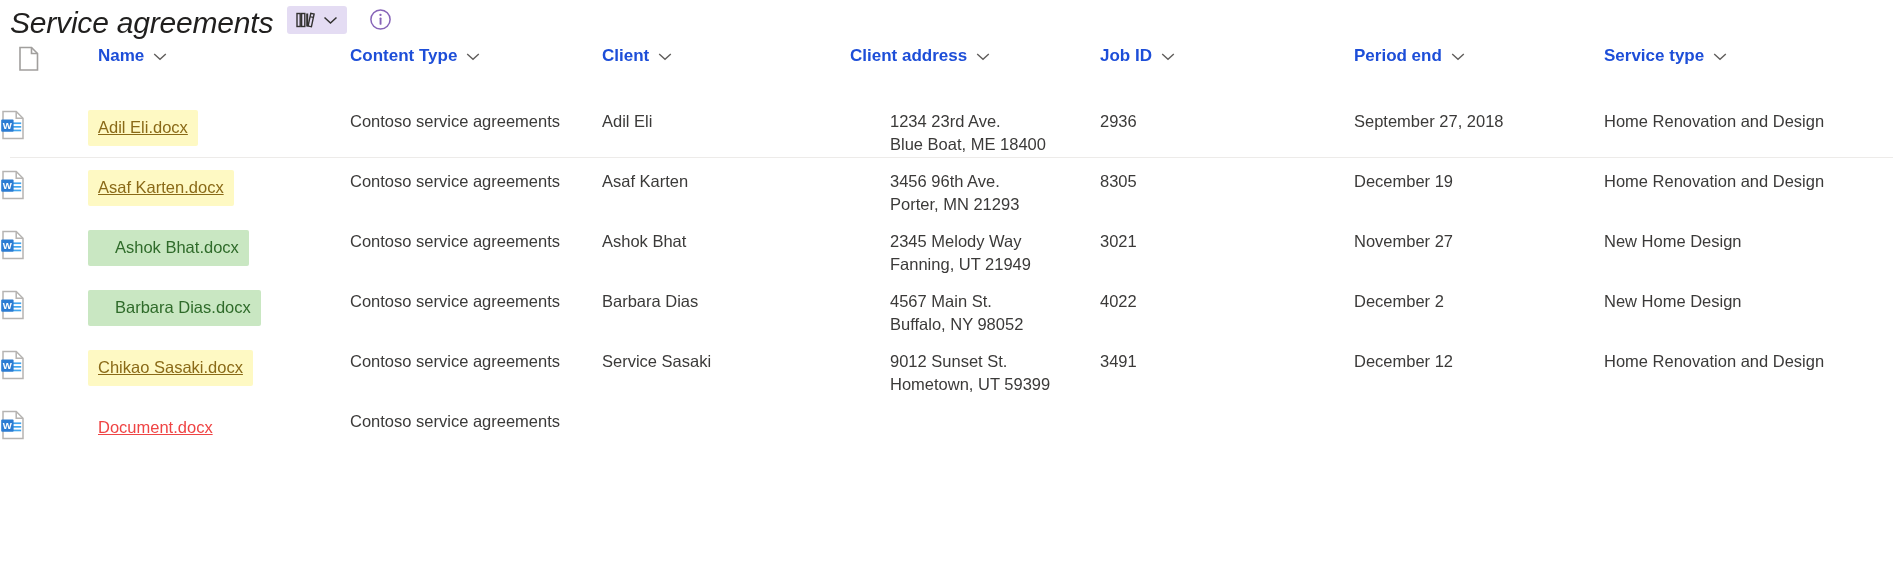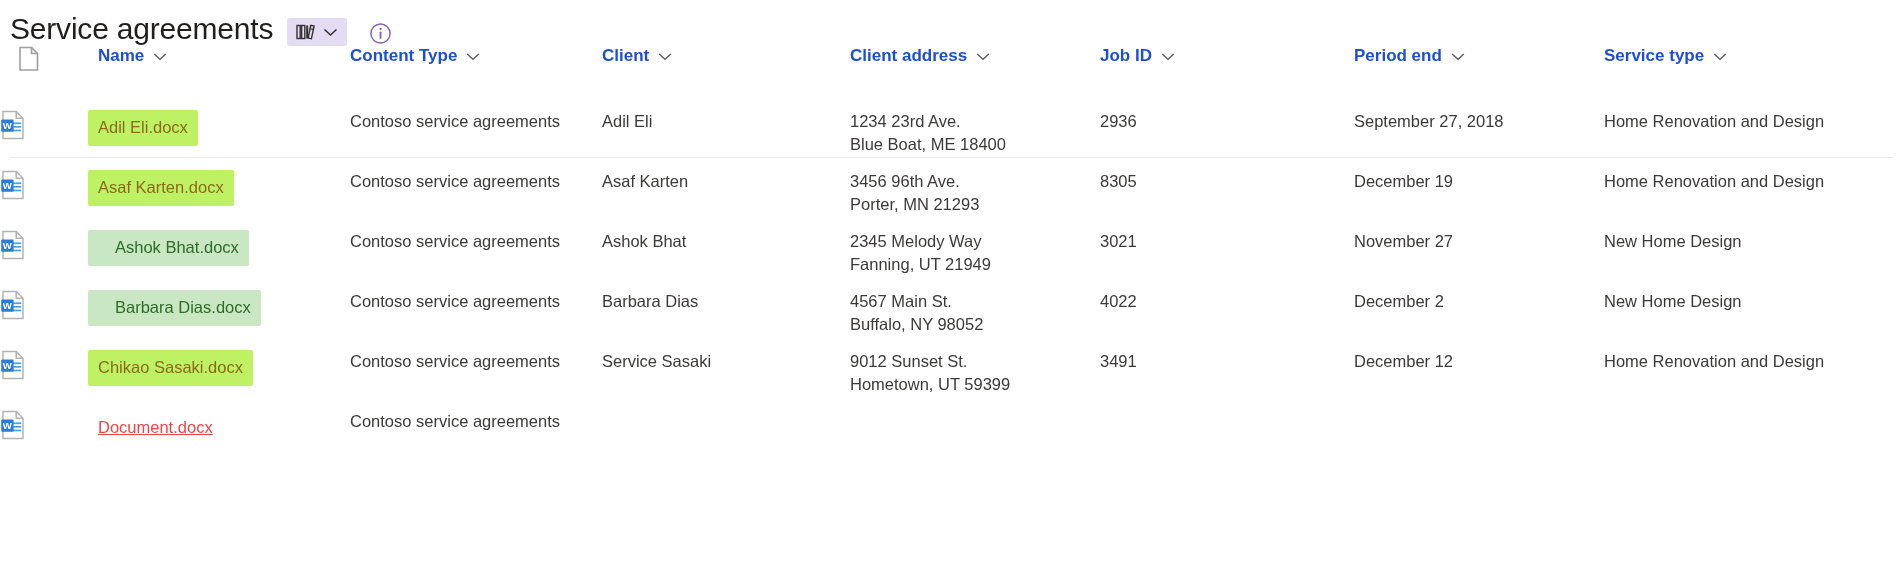--- a/index.html
+++ b/index.html
@@ -11,24 +11,25 @@
     width: 1903px;
     height: 580px;
     font-family: "Liberation Sans", sans-serif;
     color: #323130;
     overflow: hidden;
   }
 
   
   .title-bar {
     display: flex;
-    align-items: flex-end;
+    align-items: flex-start;
     padding: 6px 0 0 10px;
     height: 46px;
     box-sizing: border-box;
+    font-style: italic;
   }
   .page-title {
     font-size: 30px;
     font-weight: 400;
     color: #201f1e;
     letter-spacing: -0.2px;
     white-space: nowrap;
   }
   .lib-badge {
     display: inline-flex;
@@ -129,35 +130,36 @@
   td.cell-name { padding-left: 0; }
 
   .name-chip {
     display: inline-block;
     padding: 6px 10px 7px 10px;
     margin-left: -10px;
     border-radius: 2px;
     white-space: nowrap;
   }
   .hl-amber {
-    background: #bef264;
+    background: #fef9c3;
     color: #8a6a17;
+    text-decoration: underline;
   }
   .hl-green {
     background: #c9e7c2;
     color: #2f6b2a;
     padding-left: 27px;
   }
   .hl-none {
     background: transparent;
     color: #ef4444;
     text-decoration: underline;
   }
 
-  .addr-line { display: block; }
+  .addr-line { display: block; margin-left: 40px; }
 </style>
 </head>
 <body>
 
 <div class="title-bar">
   <span class="page-title">Service agreements</span>
 
   <span class="lib-badge">
     <span>
       <svg width="20" height="18" viewBox="0 0 20 18">

